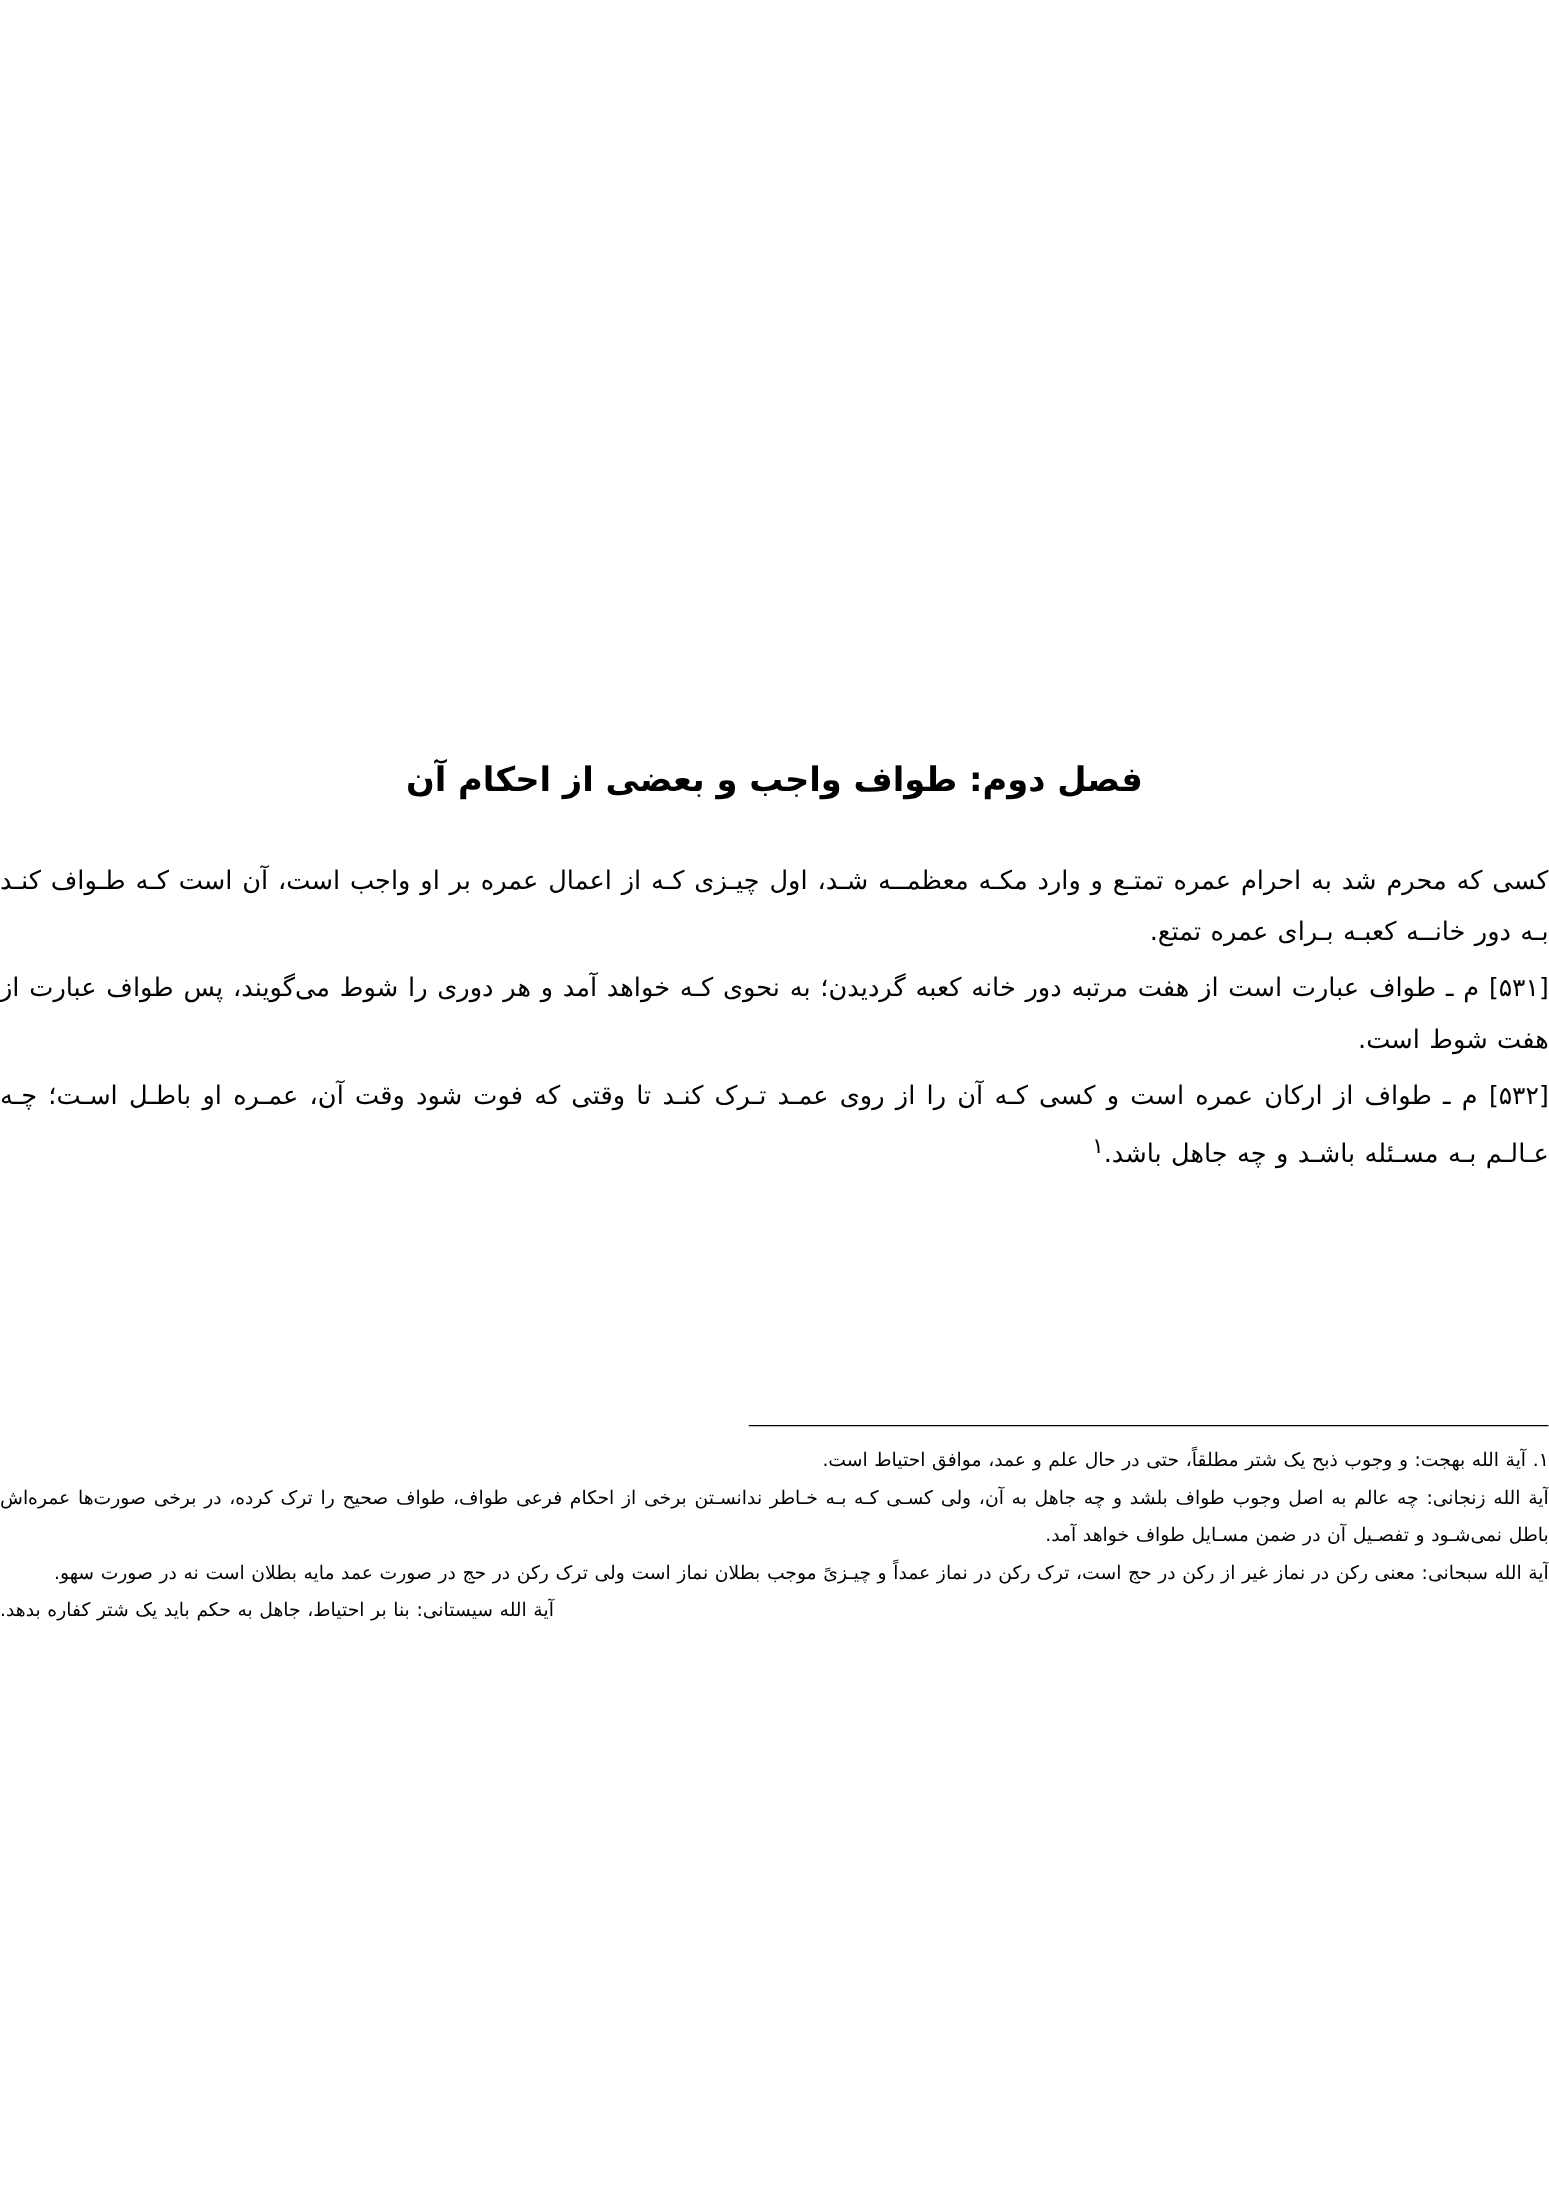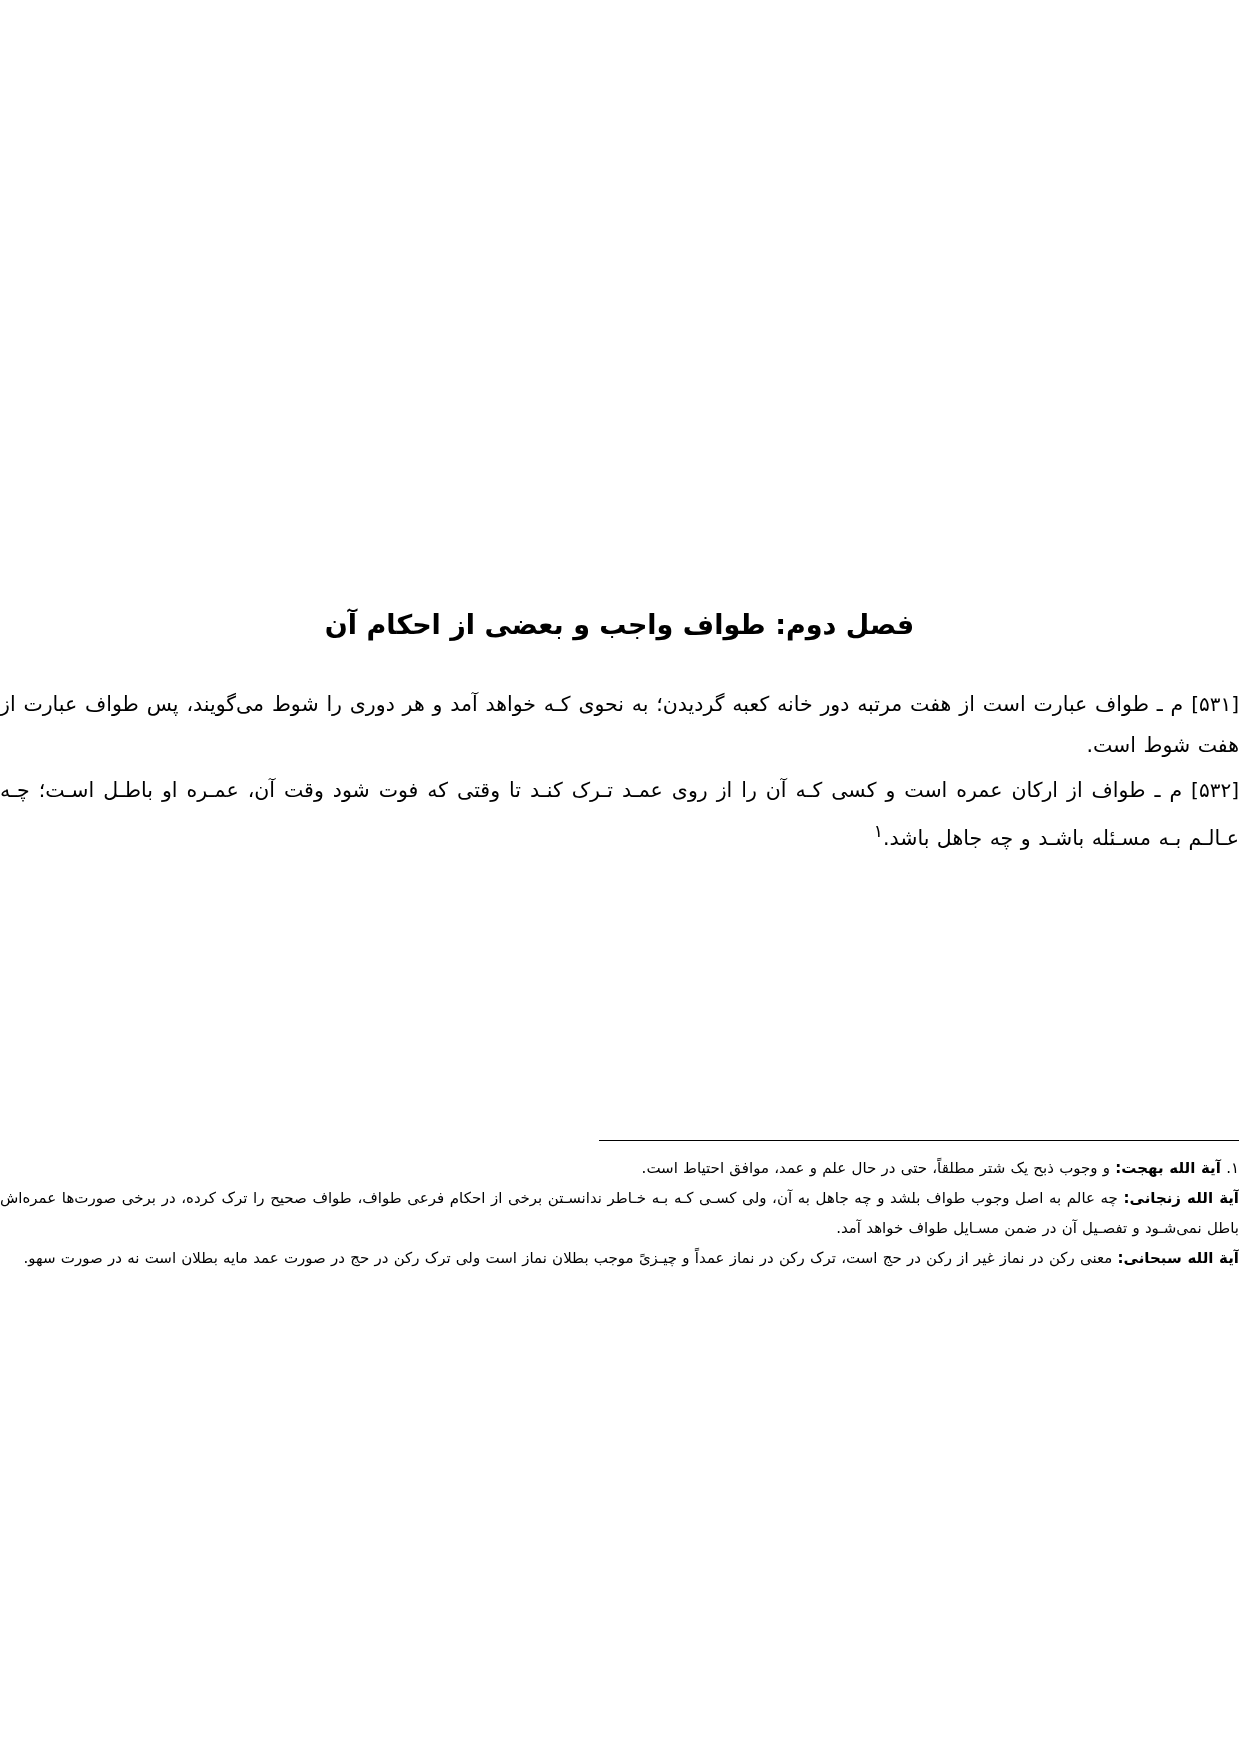--- a/index.html
+++ b/index.html
@@ -81,35 +81,36 @@
     text-align: justify;
     text-align-last: right;
     word-spacing: 0.5px;
   }
   .fn.indented {
   }
   .fn-marker {
     font-size: 15px;
   }
   .fn-authority {
-    font-weight: bold;
+    font-weight: normal;
   }
   .fn-tail-center {
     text-align-last: left;
   }
 </style>
 </head>
 <body>
 
 <div class="page">
 
   <h1 class="chapter-title">فصل دوم: طواف واجب و بعضی از احکام آن</h1>
 
   <div class="body-block">
 
+    <p class="para first">کسی که محرم شد به احرام عمره تمتـع و وارد مکـه معظمــه شـد، اول چیـزی کـه از اعمال عمره بر او واجب است، آن است کـه طـواف کنـد بـه دور خانــه کعبـه بـرای عمره تمتع.</p>
 
     <p class="para">
       <span class="masalah-num">[۵۳۱]</span>
       <span>م</span>
       <span>ـ طواف عبارت است از هفت مرتبه دور خانه کعبه گردیدن؛ به نحوی کـه خواهد آمد و هر دوری را شوط می‌گویند، پس طواف عبارت از هفت شوط است.</span>
     </p>
 
     <p class="para">
       <span class="masalah-num">[۵۳۲]</span>
       <span>م</span>
@@ -131,16 +132,20 @@
     <p class="fn indented">
       <span class="fn-authority">آیة الله زنجانی:</span>
       <span>چه عالم به اصل وجوب طواف بلشد و چه جاهل به آن، ولی کسـی کـه بـه خـاطر ندانسـتن برخی از احکام فرعی طواف، طواف صحیح را ترک کرده، در برخی صورت‌ها عمره‌اش باطل نمی‌شـود و تفصـیل آن در ضمن مسـایل طواف خواهد آمد.</span>
     </p>
 
     <p class="fn indented">
       <span class="fn-authority">آیة الله سبحانی:</span>
       <span>معنی رکن در نماز غیر از رکن در حج است، ترک رکن در نماز عمداً و چیـزیً موجب بطلان نماز است ولی ترک رکن در حج در صورت عمد مایه بطلان است نه در صورت سهو.</span>
     </p>
 
+    <p class="fn indented fn-tail-center">
+      <span class="fn-authority">آیة الله سیستانی:</span>
+      <span>بنا بر احتیاط، جاهل به حکم باید یک شتر کفاره بدهد.</span>
+    </p>
 
   </div>
 
 </div>
 
 </body></html>

